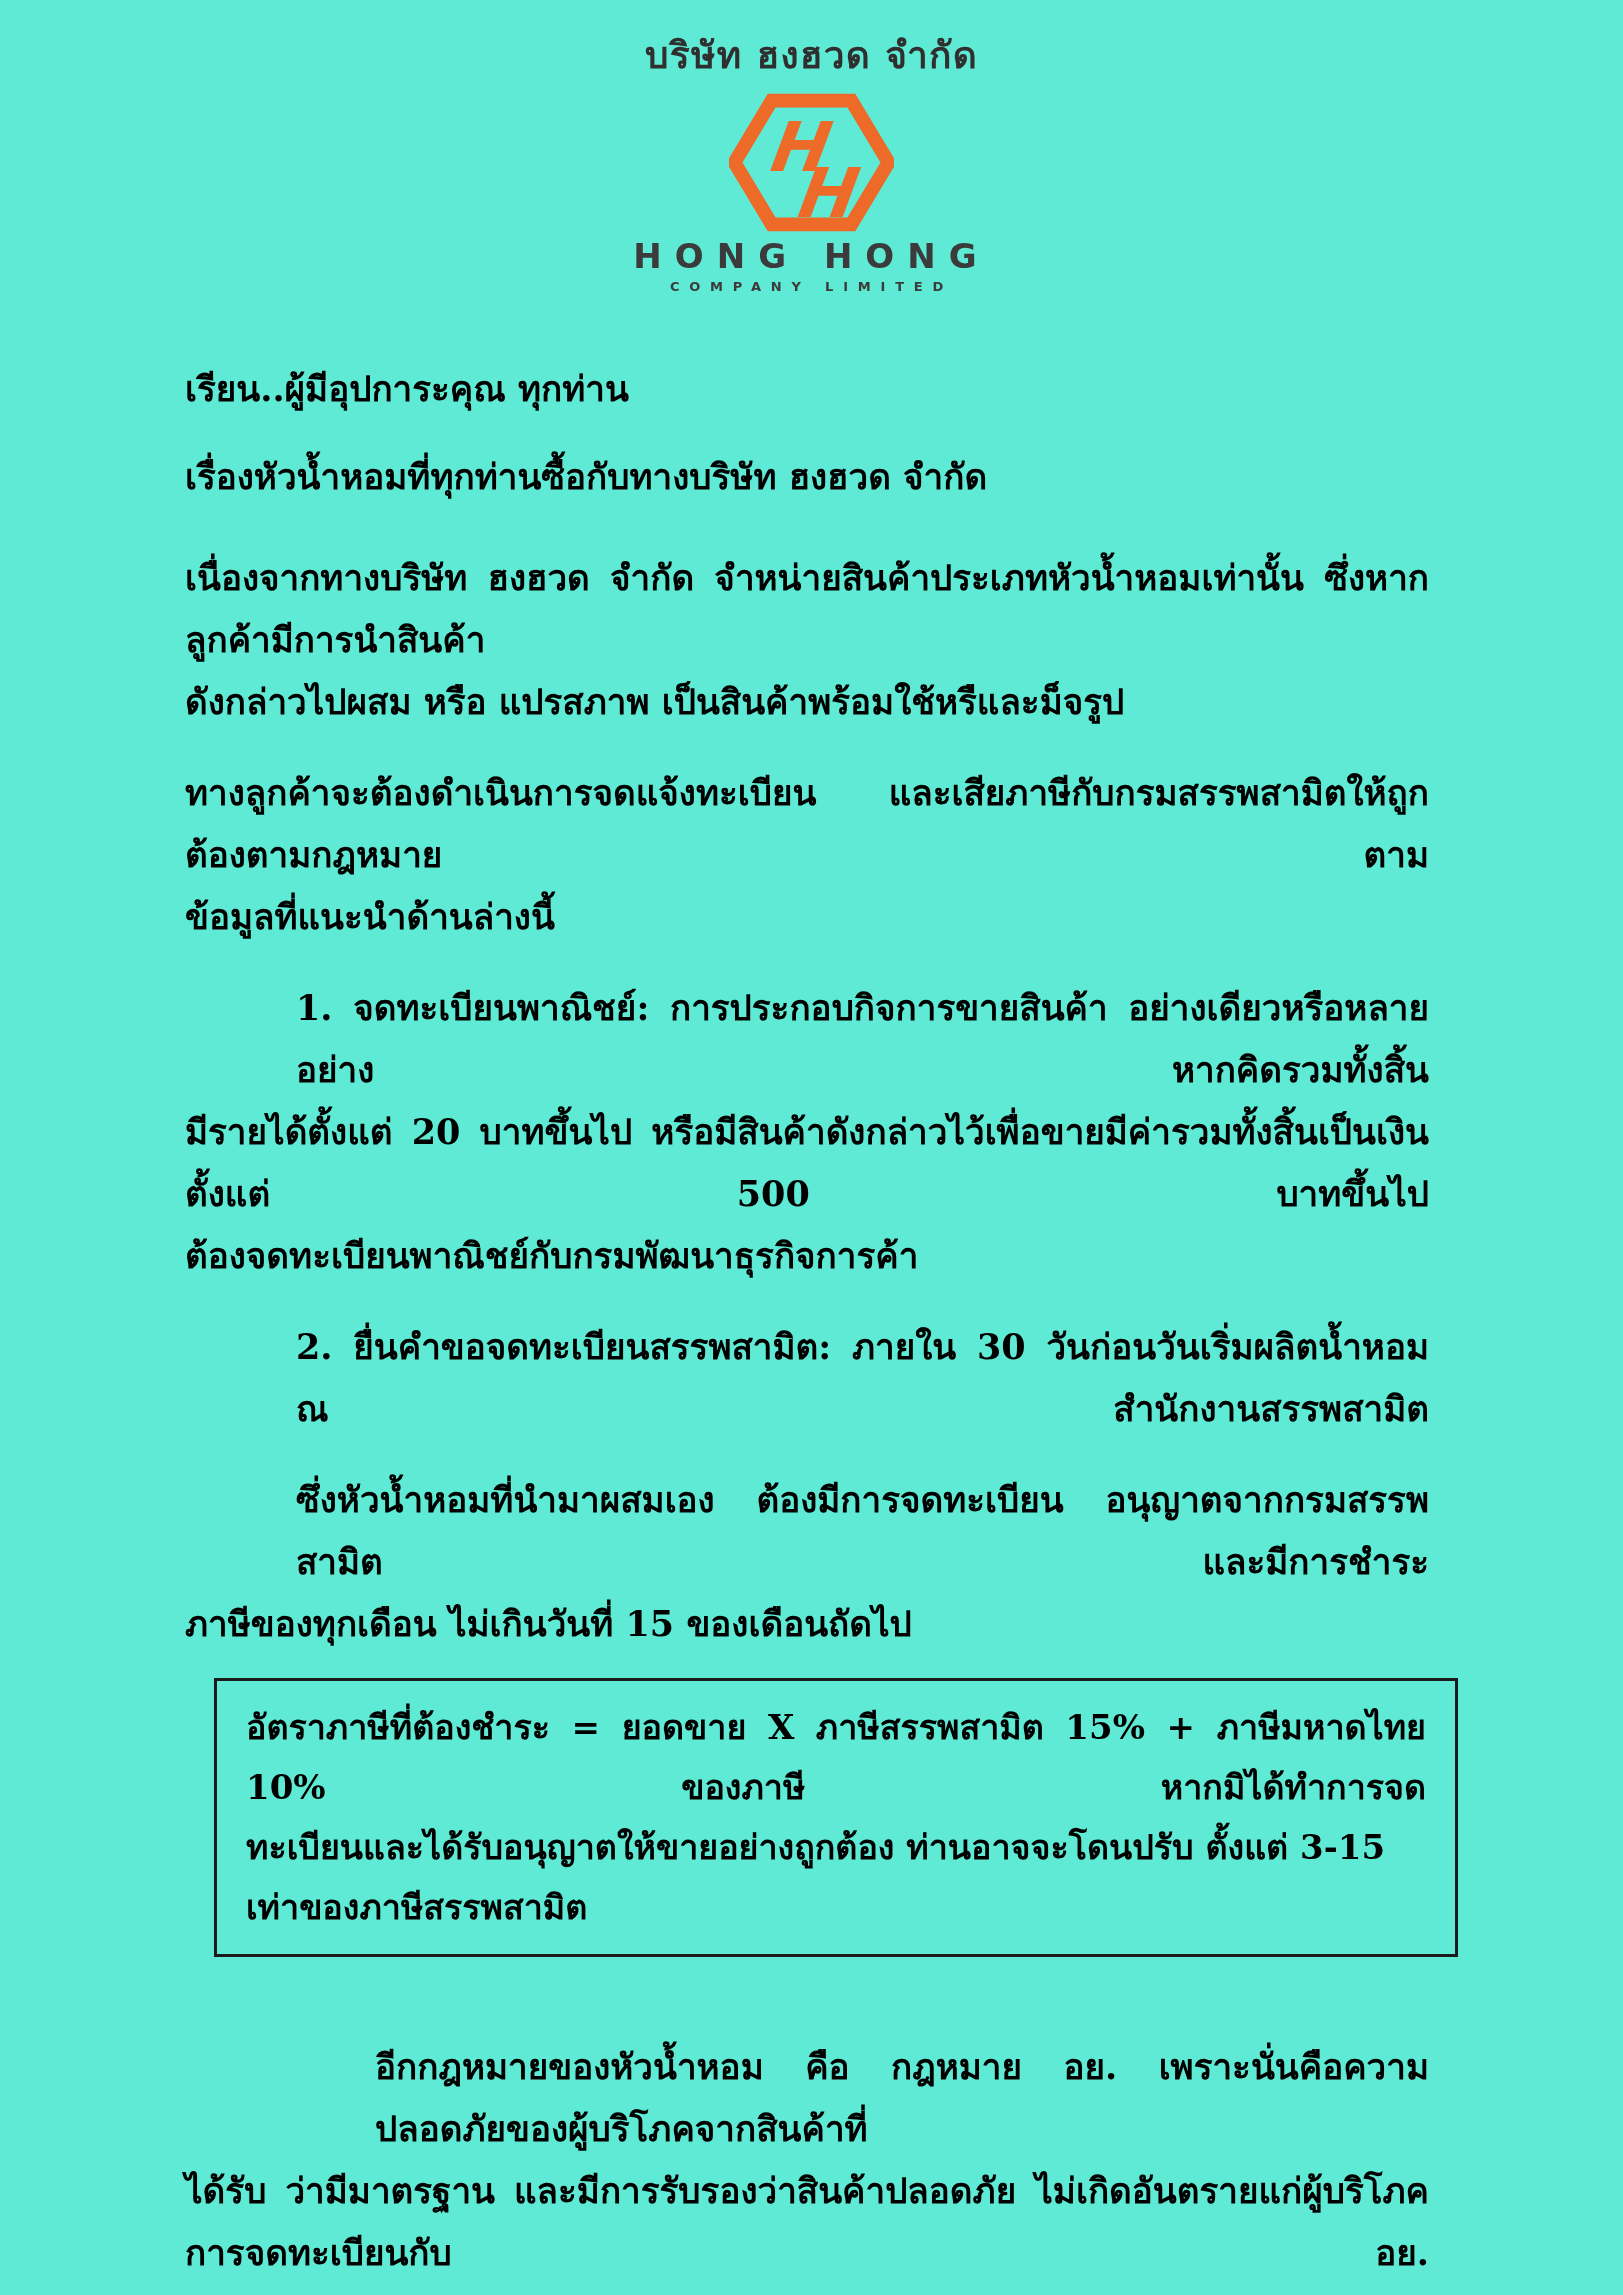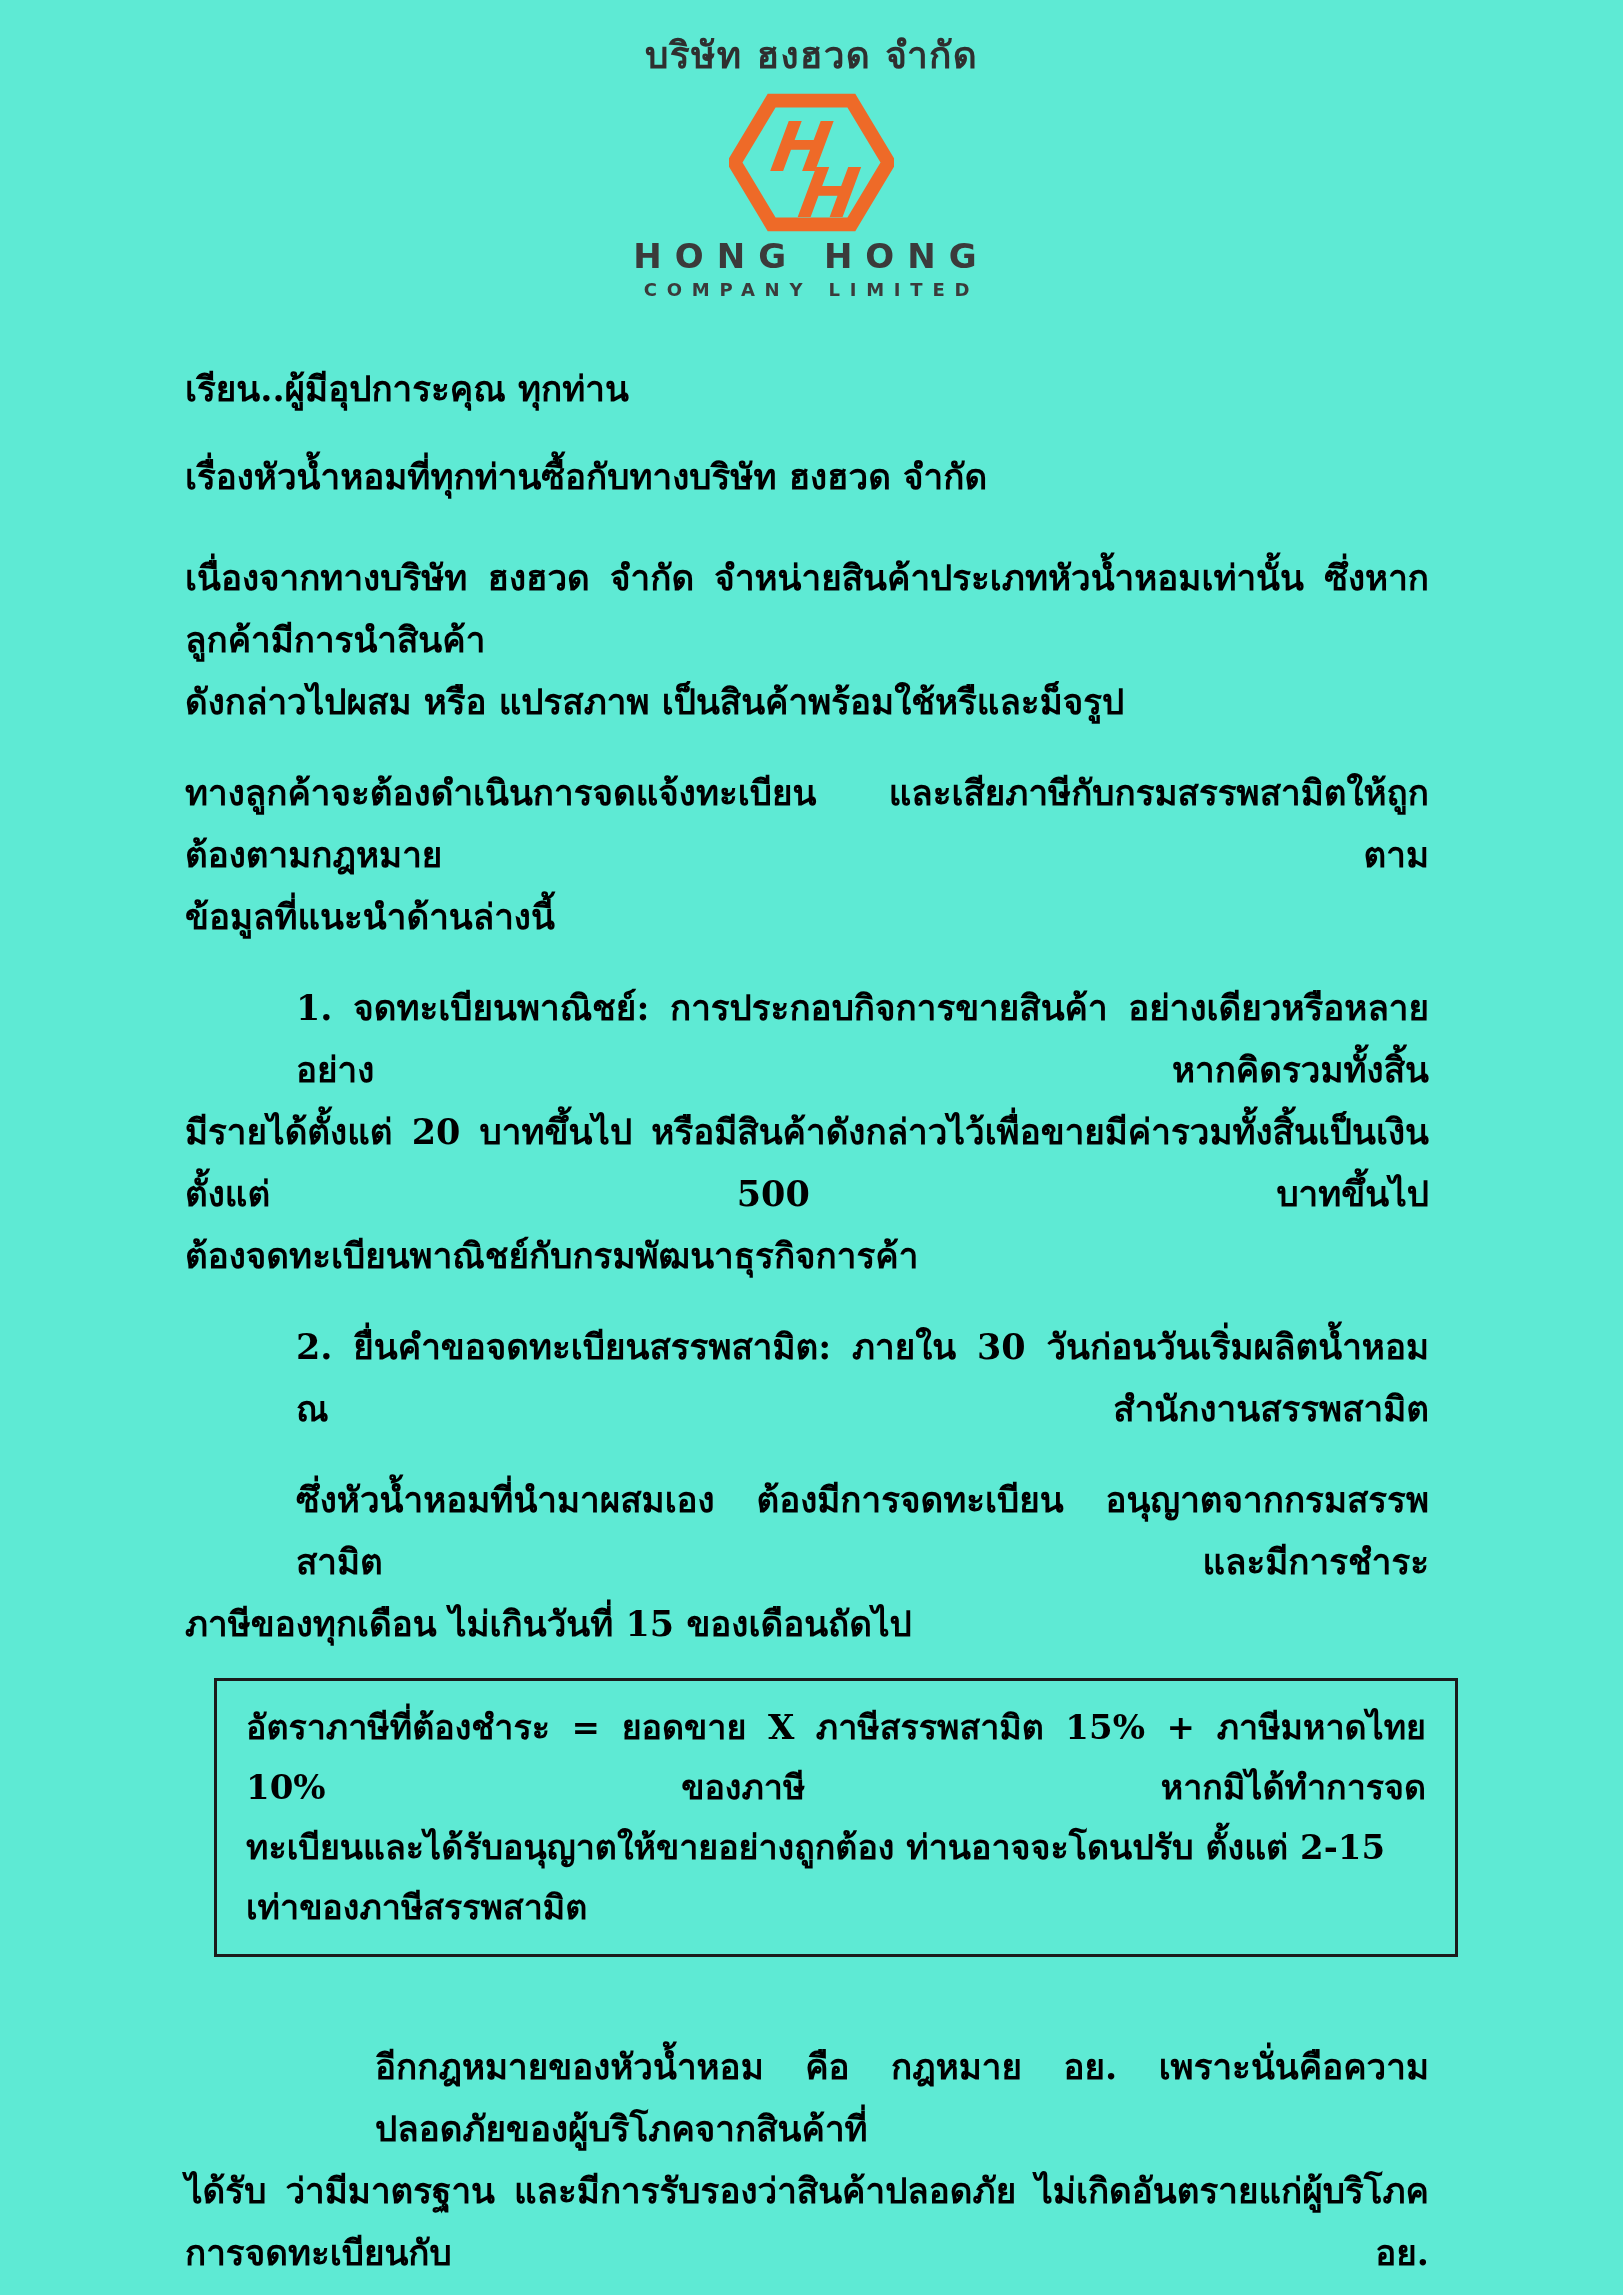--- a/index.html
+++ b/index.html
@@ -17,21 +17,21 @@
     font-family:"DejaVu Sans","Liberation Sans",sans-serif;
     font-size:37px;font-weight:bold;color:#2f2f2f;letter-spacing:1.3px;
   }
   .logo-hex{display:block;margin:6.5px auto 2.6px auto;}
   .logo-latin{
     font-family:"DejaVu Sans","Liberation Sans",sans-serif;
     font-size:34px;font-weight:bold;color:#3b3b3b;letter-spacing:13px;
   }
   .logo-sub{
     font-family:"DejaVu Sans","Liberation Sans",sans-serif;
-    font-size:18px;font-weight:bold;color:#3b3b3b;letter-spacing:9.8px;margin-top:2.6px;
+    font-size:13px;font-weight:bold;color:#3b3b3b;letter-spacing:9.8px;margin-top:2.6px;
   }
   
   .letter{
     position:absolute;left:185px;top:358px;width:1244px;
     font-size:35px;line-height:62px;font-weight:bold;
   }
   .line{white-space:normal;}
   .fill{text-align:justify;text-align-last:justify;}
   .center{}
   .ind1{padding-left:111px;}
@@ -93,21 +93,21 @@
       <div class="line fill ind1">2. ยื่นคำขอจดทะเบียนสรรพสามิต: ภายใน 30 วันก่อนวันเริ่มผลิตน้ำหอม ณ สำนักงานสรรพสามิต</div>
     </div>
 
     <div class="p5">
       <div class="line fill ind1">ซึ่งหัวน้ำหอมที่นำมาผสมเอง ต้องมีการจดทะเบียน อนุญาตจากกรมสรรพสามิต และมีการชำระ</div>
       <div class="line">ภาษีของทุกเดือน ไม่เกินวันที่ 15 ของเดือนถัดไป</div>
     </div>
 
     <div class="tax-box">
       <div class="line fill">อัตราภาษีที่ต้องชำระ = ยอดขาย X ภาษีสรรพสามิต 15% + ภาษีมหาดไทย 10% ของภาษี หากมิได้ทำการจด</div>
-      <div class="line">ทะเบียนและได้รับอนุญาตให้ขายอย่างถูกต้อง ท่านอาจจะโดนปรับ ตั้งแต่ 2-15 เท่าของภาษีสรรพสามิต</div>
+      <div class="line">ทะเบียนและได้รับอนุญาตให้ขายอย่างถูกต้อง ท่านอาจจะโดนปรับ ตั้งแต่ 3-15 เท่าของภาษีสรรพสามิต</div>
     </div>
 
     <div class="p6">
       <div class="line fill ind2">อีกกฎหมายของหัวน้ำหอม คือ กฎหมาย อย. เพราะนั่นคือความปลอดภัยของผู้บริโภคจากสินค้าที่</div>
       <div class="line fill">ได้รับ ว่ามีมาตรฐาน และมีการรับรองว่าสินค้าปลอดภัย ไม่เกิดอันตรายแก่ผู้บริโภค การจดทะเบียนกับ อย.</div>
 
     </div>
 
   </div>
 </div>

